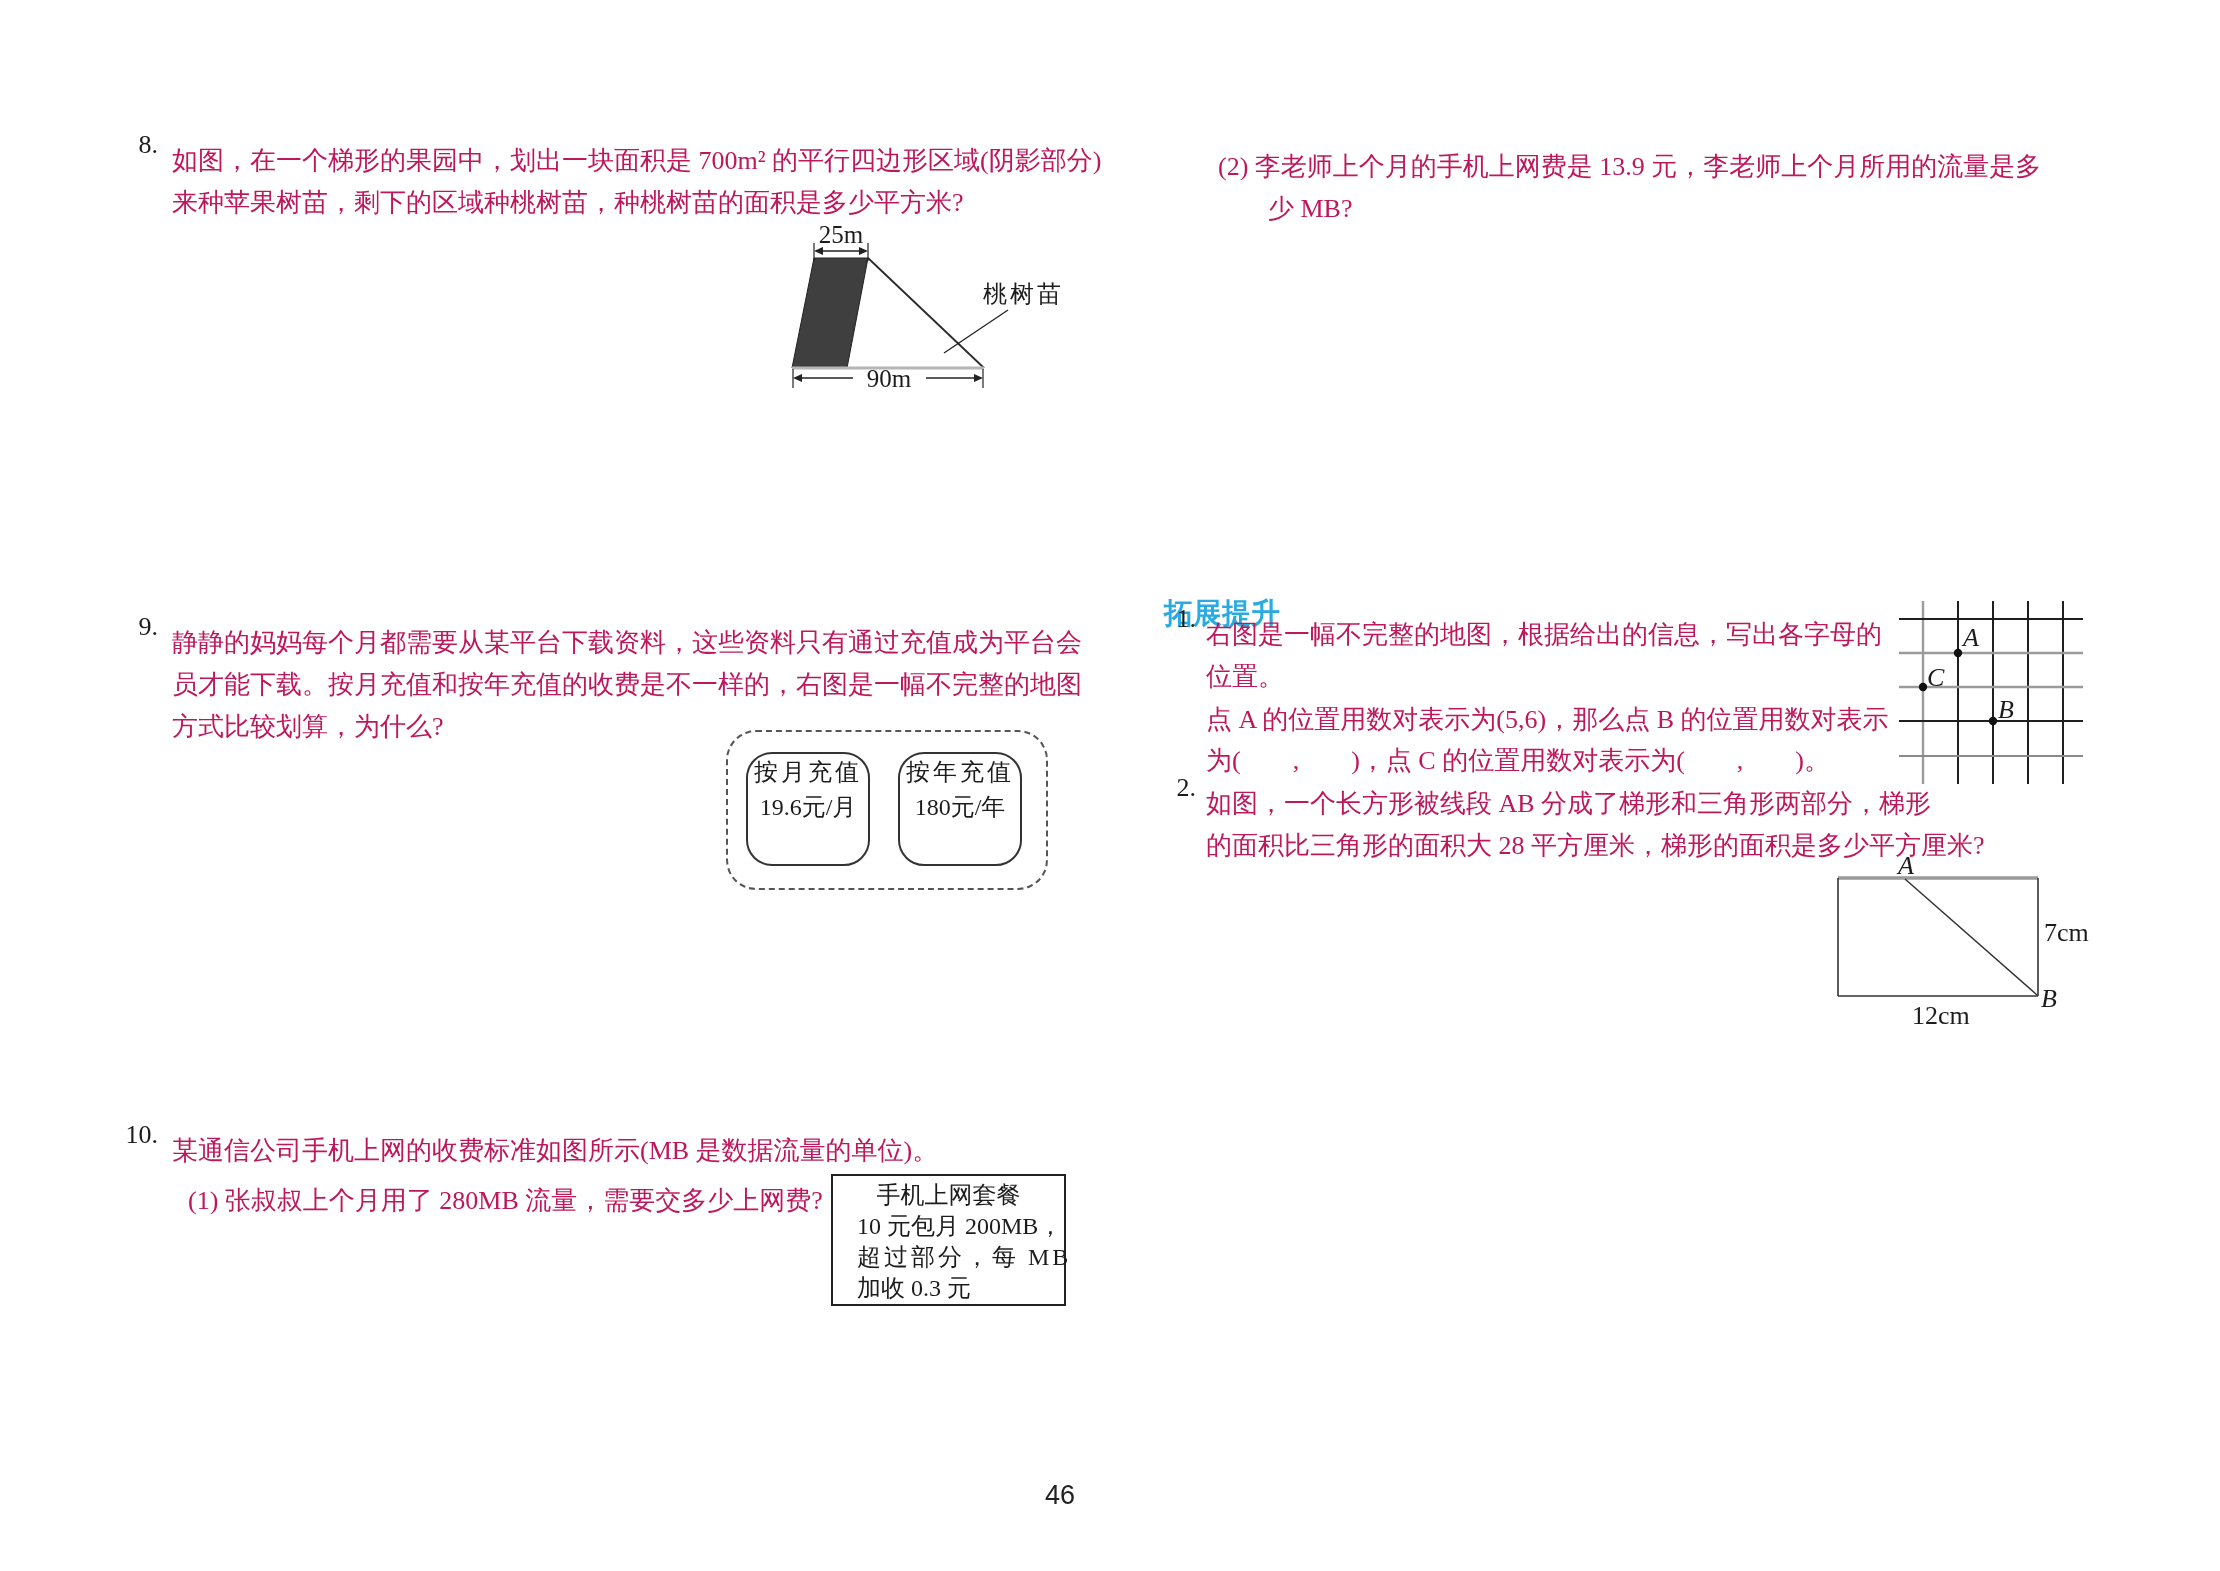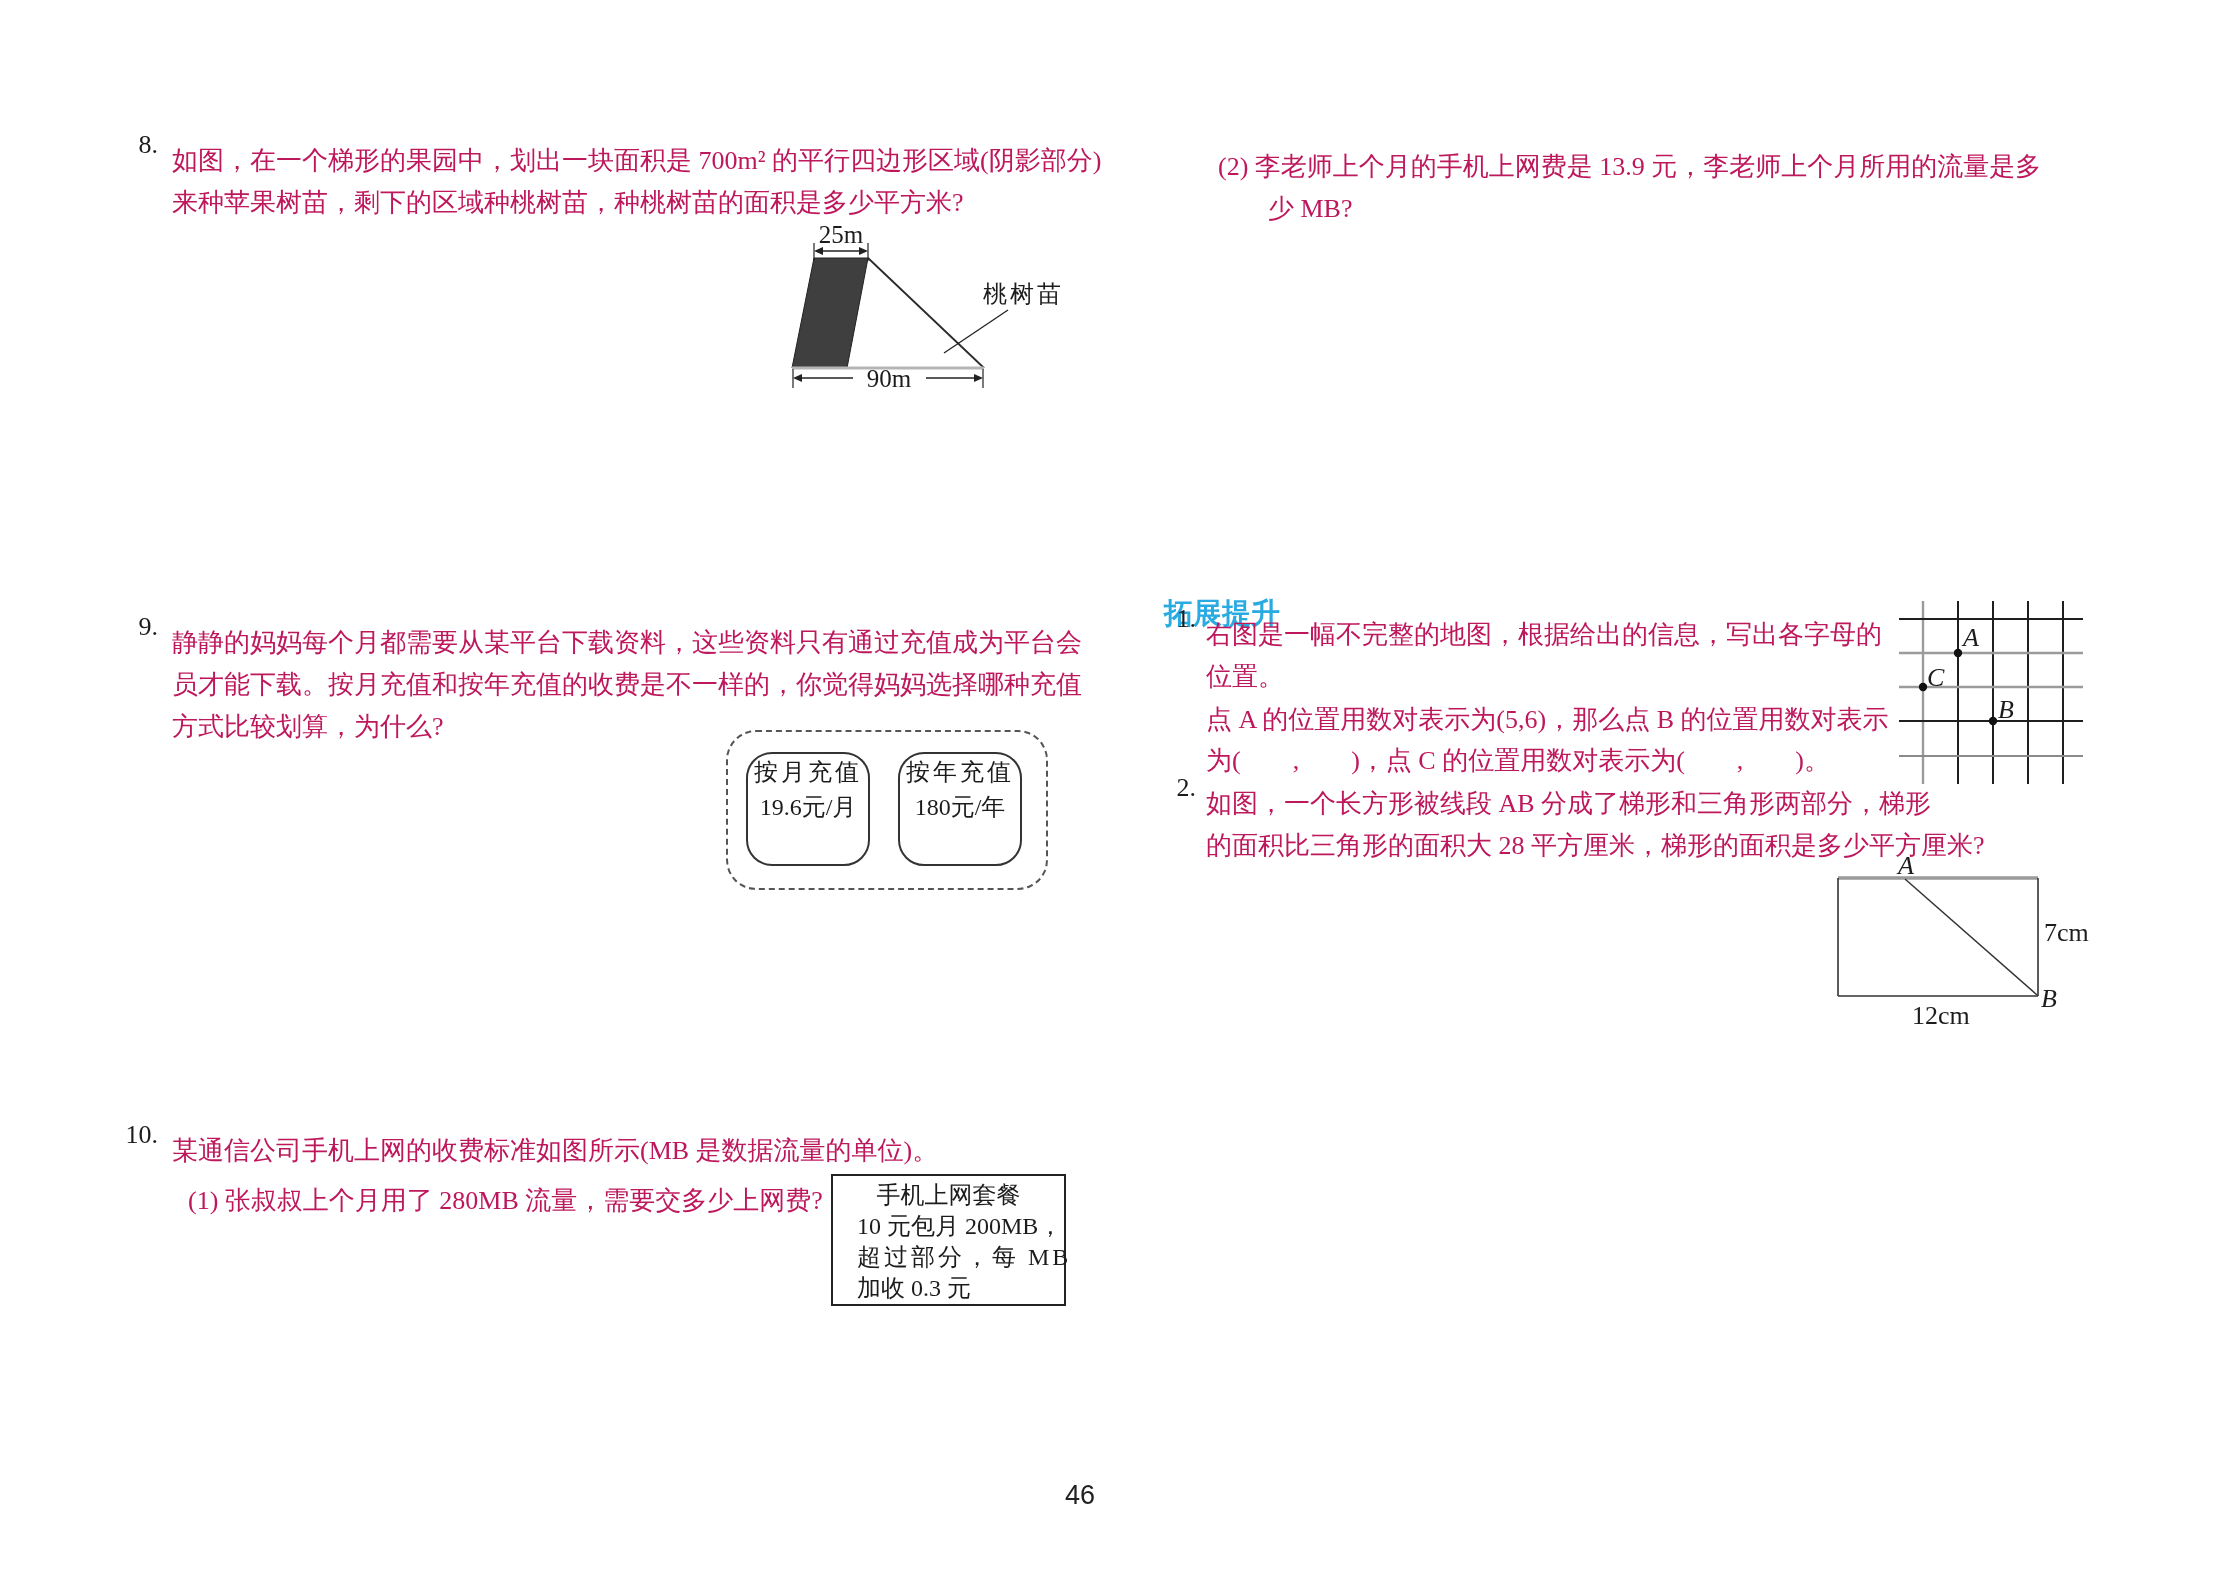--- a/index.html
+++ b/index.html
@@ -16,21 +16,21 @@
   .charge-box{position:absolute;top:20px;width:124px;height:114px;border:2px solid #333;
         border-radius:26px;box-sizing:border-box;display:flex;flex-direction:column;
         align-items:center;justify-content:flex-start;}
   .charge-box .t{font-size:24px;line-height:36px;letter-spacing:3px;white-space:nowrap;}
   .charge-box .p{font-size:24px;line-height:34px;white-space:nowrap;}
   .plan-box{position:absolute;left:831px;top:1174px;width:235px;height:132px;
         border:2.5px solid #222;box-sizing:border-box;padding-top:4px;}
   .plan-box .bt{font-size:24px;line-height:31px;text-align:center;white-space:nowrap;}
   .plan-box .bl{font-size:24px;line-height:31px;padding-left:24px;white-space:nowrap;}
   .plan-box .sp{letter-spacing:3px;}
-  .page-num{position:absolute;left:1045px;top:1480px;width:70px;text-align:center;
+  .page-num{position:absolute;left:1045px;top:1480px;width:70px;text-align:left;
         font-family:"Liberation Sans",sans-serif;font-size:27px;color:#222;}
 </style>
 </head>
 <body>
 
 <div class="page">
 
   <div class="num" style="left:112px;top:128px;">8.</div>
   <div class="ln" style="left:172px;top:128px;">如图，在一个梯形的果园中，划出一块面积是 700m² 的平行四边形区域(阴影部分)</div>
   <div class="ln" style="left:172px;top:170px;">来种苹果树苗，剩下的区域种桃树苗，种桃树苗的面积是多少平方米?</div>
@@ -54,21 +54,21 @@
     <polygon points="793,378 802,374 802,382" fill="#222"></polygon>
     <polygon points="983,378 974,374 974,382" fill="#222"></polygon>
     <text x="889" y="387" text-anchor="middle" font-size="25">90m</text>
 
     <text x="983" y="302" font-size="24" letter-spacing="3">桃树苗</text>
     <line x1="1008" y1="310" x2="944" y2="353" stroke="#222" stroke-width="1.3"></line>
   </svg>
 
   <div class="num" style="left:112px;top:610px;">9.</div>
   <div class="ln" style="left:172px;top:610px;">静静的妈妈每个月都需要从某平台下载资料，这些资料只有通过充值成为平台会</div>
-  <div class="ln" style="left:172px;top:652px;">员才能下载。按月充值和按年充值的收费是不一样的，你觉得妈妈选择哪种充值</div>
+  <div class="ln" style="left:172px;top:652px;">员才能下载。按月充值和按年充值的收费是不一样的，右图是一幅不完整的地图</div>
   <div class="ln" style="left:172px;top:694px;">方式比较划算，为什么?</div>
 
   <div class="charge-outer">
     <div class="charge-box" style="left:18px;">
       <div class="t">按月充值</div>
       <div class="p">19.6元/月</div>
     </div>
     <div class="charge-box" style="left:170px;">
       <div class="t">按年充值</div>
       <div class="p">180元/年</div>

